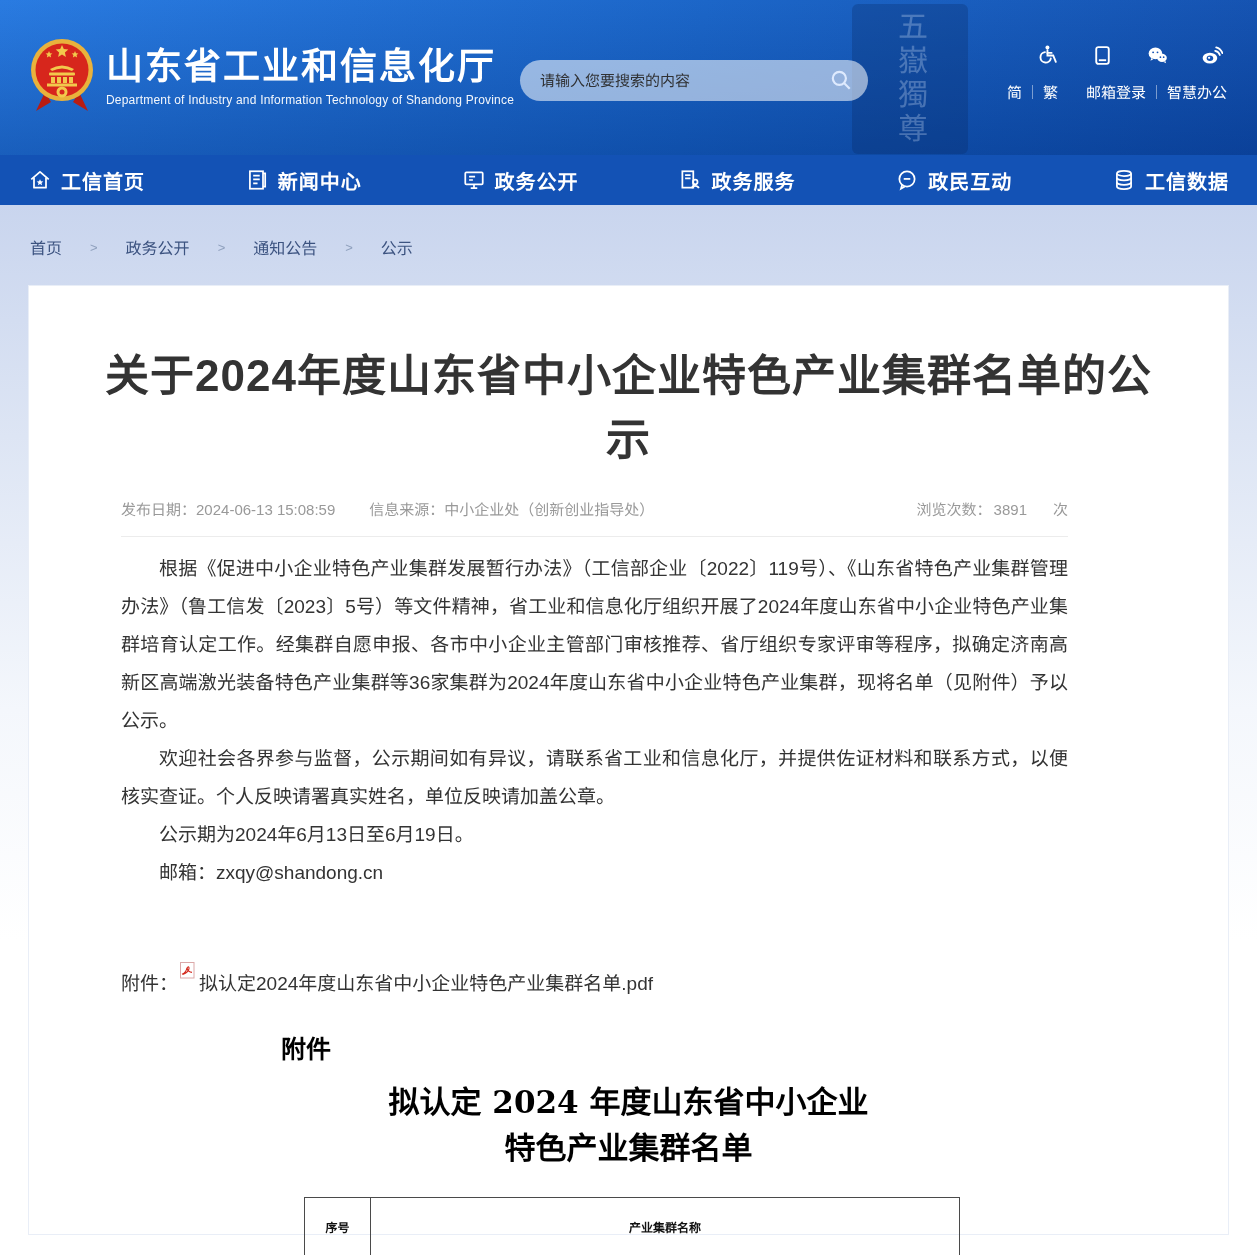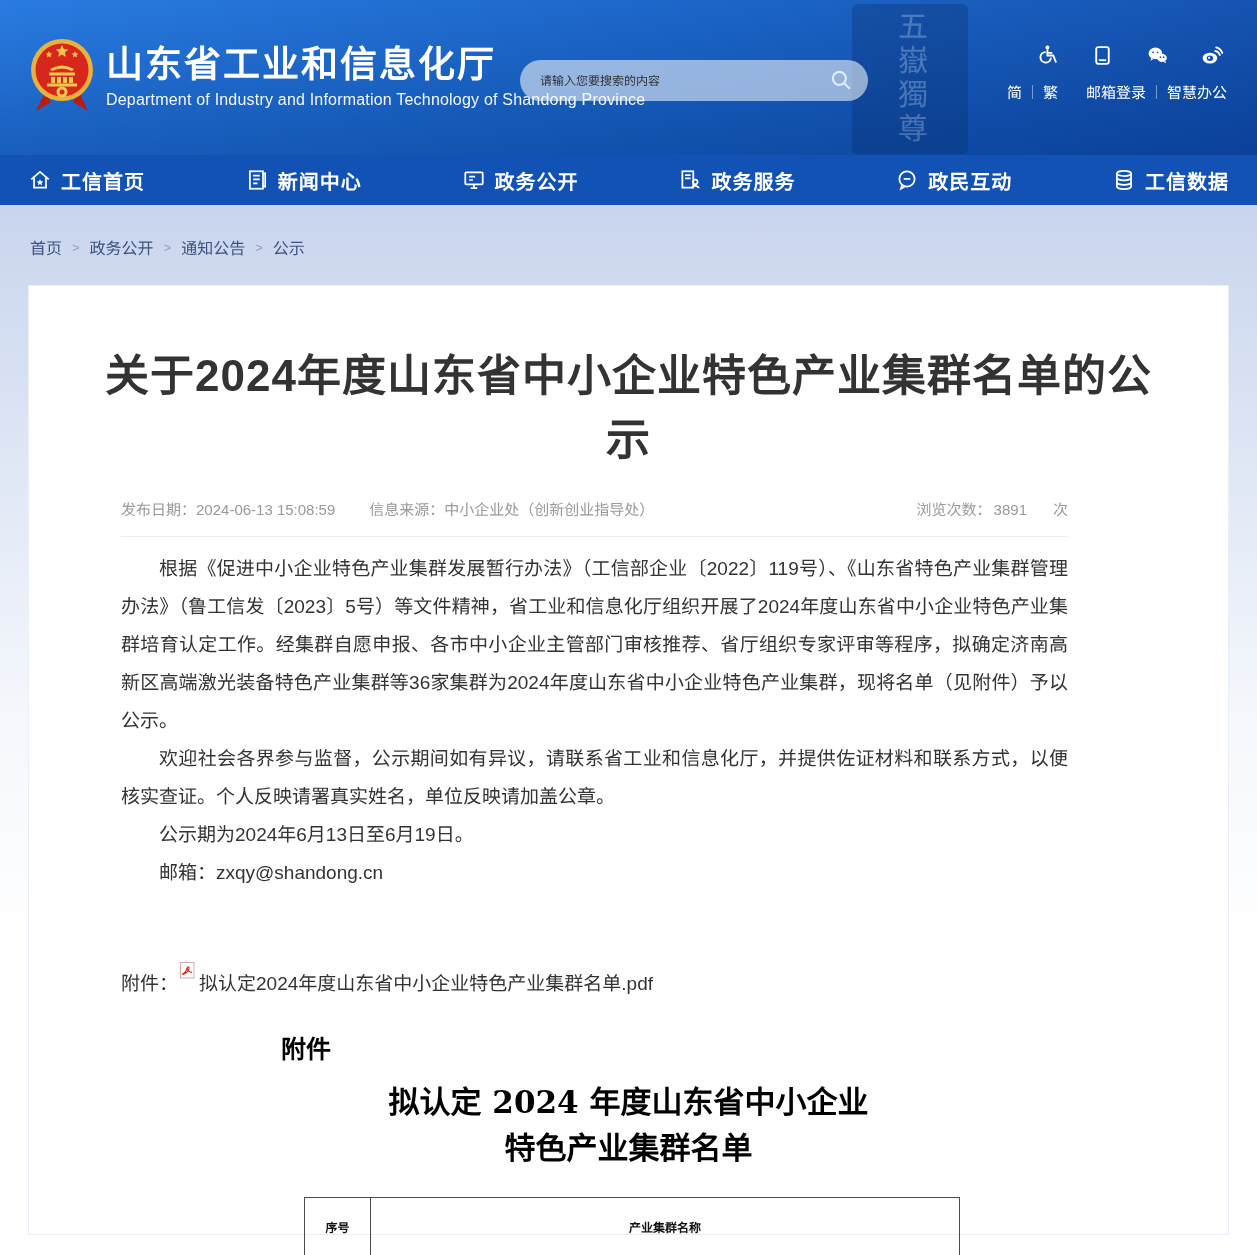--- a/index.html
+++ b/index.html
@@ -13,47 +13,47 @@
             background:linear-gradient(180deg,rgba(255,255,255,.04) 0%,rgba(6,35,98,.28) 100%); }
   .watermark { position:absolute; left:852px; top:4px; width:116px; height:150px;
             background:rgba(8,38,96,.28); border-radius:6px;
             display:flex; align-items:center; justify-content:center;
             writing-mode:vertical-rl; font-family:"DejaVu Serif",serif;
             font-size:30px; color:rgba(210,225,250,.30); letter-spacing:4px; }
   .brand { position:absolute; left:30px; top:38px; display:flex; align-items:center; }
   .emblem { width:64px; height:78px; }
   .brand-text { margin-left:12px; color:#fff; }
   .site-title { font-size:37px; font-weight:bold; letter-spacing:2px; line-height:40px; }
-  .site-sub { font-size:16px; margin-top:6px; letter-spacing:.2px; opacity:.95; }
+  .site-sub { font-size:12px; margin-top:6px; letter-spacing:.2px; opacity:.95; }
   .search { position:absolute; left:520px; top:60px; width:348px; height:41px;
             background:rgba(255,255,255,.55); border-radius:21px;
             display:flex; align-items:center; padding:0 14px 0 20px; }
   .search input { flex:1; border:none; outline:none; background:transparent;
-            font-size:12px; color:#222; font-family:inherit; }
+            font-size:15px; color:#222; font-family:inherit; }
   .search input::placeholder { color:#2b2b2b; opacity:.95; }
   .search-btn { width:26px; height:26px; background:none; border:none; cursor:pointer; }
   .utility { position:absolute; right:30px; top:44px; width:260px; }
   .util-icons { display:flex; justify-content:space-between; padding:0 4px 0 70px; }
   .util-icons .uicon { cursor:pointer; }
   .util-links { margin-top:14px; display:flex; align-items:center; justify-content:flex-end;
             color:#fff; font-size:15px; gap:10px; }
   .util-links .lnk { cursor:pointer; }
   .vdiv { width:1px; height:14px; background:rgba(255,255,255,.45); }
   .gap18 { width:8px; }
 
   
   .nav { height:50px; background:#1352b5; display:flex; align-items:center;
          justify-content:space-between; padding:0 28px; }
   .nav-item { display:flex; align-items:center; gap:9px; color:#fff;
          font-size:20px; font-weight:bold; letter-spacing:1px; cursor:pointer; }
 
   
   .page { height:1050px; background:linear-gradient(180deg,#c9d5ee 0%,#dde5f4 22%,#f4f7fc 48%,#ffffff 70%); }
   .breadcrumb { padding:30px 0 0 30px; font-size:16px; color:#3c5380;
-         display:flex; align-items:center; gap:10px; }
+         display:flex; align-items:center; gap:28px; }
   .breadcrumb .crumb { cursor:pointer; }
   .breadcrumb .sep { color:#8fa0bd; font-size:13px; }
 
   
   .card { margin:26px auto 0; width:1201px; height:950px; background:#fff;
           border:1px solid #e9eef7; }
   .article-title { margin:54px 60px 0; text-align:center; font-size:44px;
           font-weight:bold; color:#333; letter-spacing:1px; }
   .meta { margin:30px 160px 0 92px; display:flex; justify-content:space-between;
           align-items:center; color:#999; font-size:15px; padding-bottom:17px;

